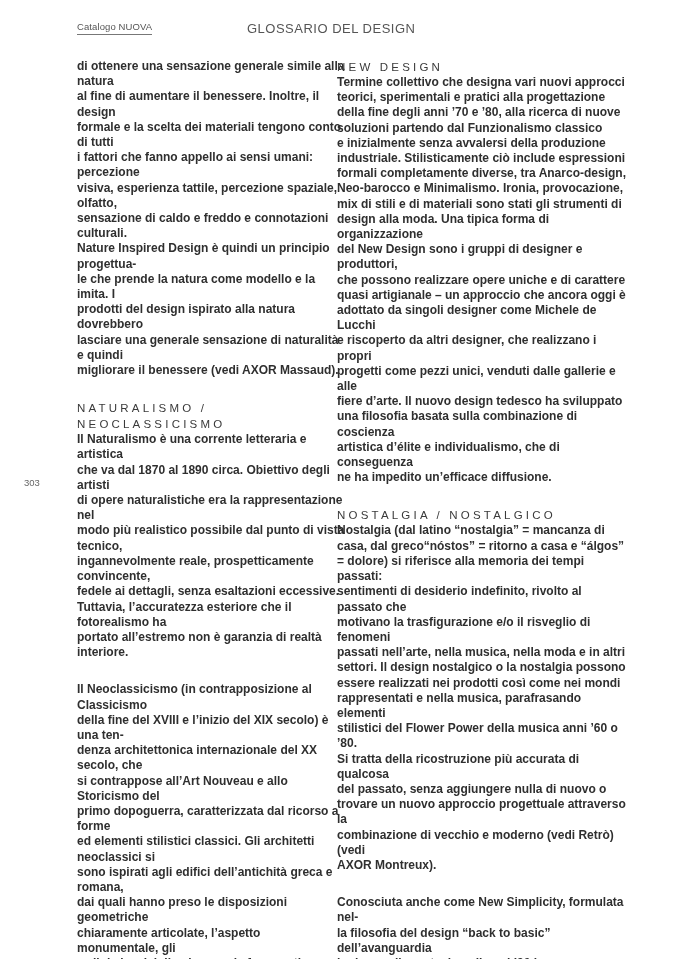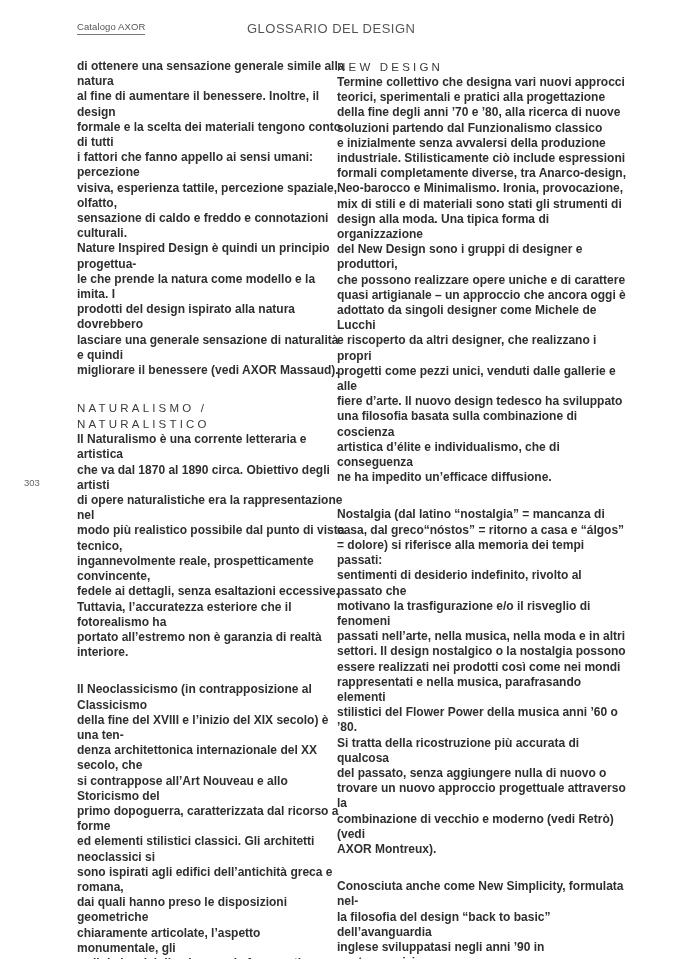--- a/index.html
+++ b/index.html
@@ -35,42 +35,42 @@
     .entry p {
       margin: 0; font-size: 12px; line-height: 15.2px; color: #2f2f2f;
       white-space: pre-line;
       font-weight: bold;
     }
   </style>
 </head>
 <body>
 
 <div>
-  <span class="header-left">Catalogo AXOR</span>
+  <span class="header-left">Catalogo NUOVA</span>
   <span class="header-right">GLOSSARIO DEL DESIGN</span>
 </div>
 
 <div class="page-number">303</div>
 
 <div class="col col-left">
   <div class="entry">
     <p>di ottenere una sensazione generale simile alla natura
 al fine di aumentare il benessere. Inoltre, il design
 formale e la scelta dei materiali tengono conto di tutti
 i fattori che fanno appello ai sensi umani: percezione
 visiva, esperienza tattile, percezione spaziale, olfatto,
 sensazione di caldo e freddo e connotazioni culturali.
 Nature Inspired Design è quindi un principio progettua-
 le che prende la natura come modello e la imita. I
 prodotti del design ispirato alla natura dovrebbero
 lasciare una generale sensazione di naturalità e quindi
 migliorare il benessere (vedi AXOR Massaud).</p>
   </div>
   <div class="entry">
-    <h2>NATURALISMO / NATURALISTICO</h2>
+    <h2>NATURALISMO / NEOCLASSICISMO</h2>
     <p>Il Naturalismo è una corrente letteraria e artistica
 che va dal 1870 al 1890 circa. Obiettivo degli artisti
 di opere naturalistiche era la rappresentazione nel
 modo più realistico possibile dal punto di vista tecnico,
 ingannevolmente reale, prospetticamente convincente,
 fedele ai dettagli, senza esaltazioni eccessive.
 Tuttavia, l’accuratezza esteriore che il fotorealismo ha
 portato all’estremo non è garanzia di realtà interiore.</p>
   </div>
   <div class="entry">
@@ -122,20 +122,21 @@
 quasi artigianale – un approccio che ancora oggi è
 adottato da singoli designer come Michele de Lucchi
 e riscoperto da altri designer, che realizzano i propri
 progetti come pezzi unici, venduti dalle gallerie e alle
 fiere d’arte. Il nuovo design tedesco ha sviluppato
 una filosofia basata sulla combinazione di coscienza
 artistica d’élite e individualismo, che di conseguenza
 ne ha impedito un’efficace diffusione.</p>
   </div>
   <div class="entry">
+    <h2>NOSTALGIA / NOSTALGICO</h2>
     <p>Nostalgia (dal latino “nostalgia” = mancanza di
 casa, dal greco“nóstos” = ritorno a casa e “álgos”
 = dolore) si riferisce alla memoria dei tempi passati:
 sentimenti di desiderio indefinito, rivolto al passato che
 motivano la trasfigurazione e/o il risveglio di fenomeni
 passati nell’arte, nella musica, nella moda e in altri
 settori. Il design nostalgico o la nostalgia possono
 essere realizzati nei prodotti così come nei mondi
 rappresentati e nella musica, parafrasando elementi
 stilistici del Flower Power della musica anni ’60 o ’80.

